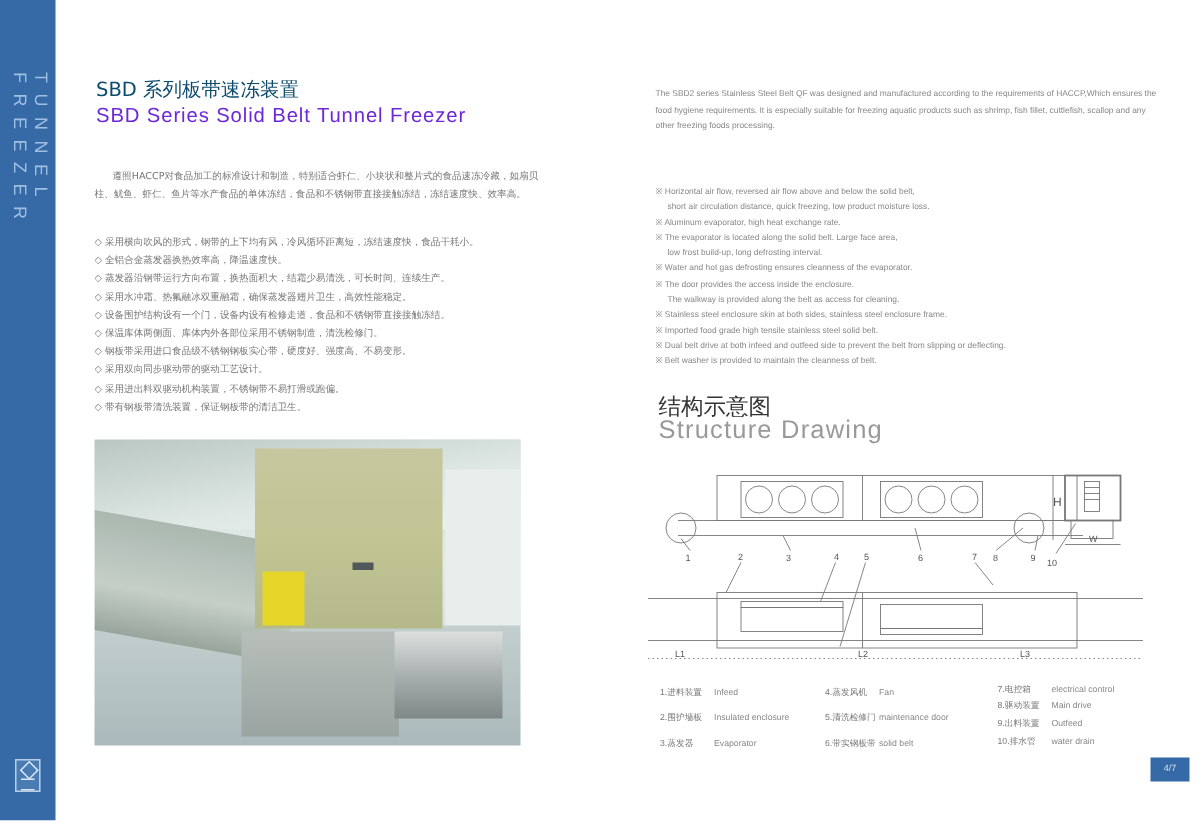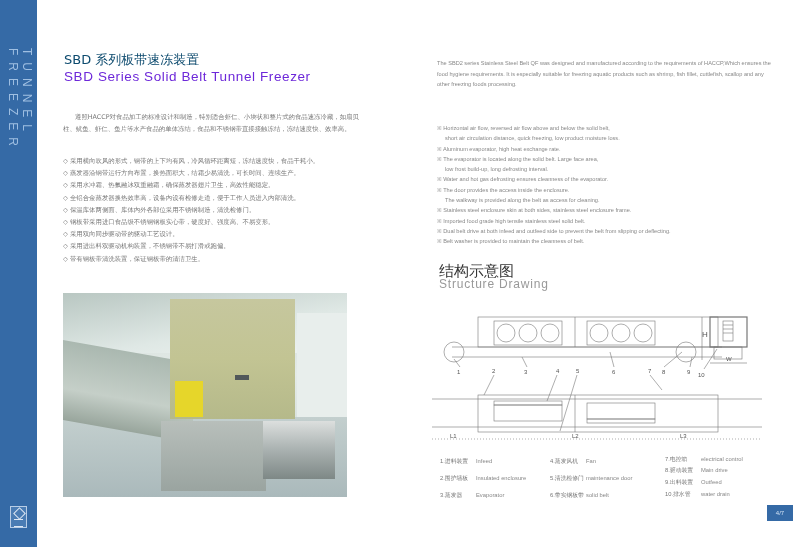--- a/index.html
+++ b/index.html
@@ -86,21 +86,21 @@
   }
   .bullets-en li { font-size: 5.6px; line-height: 10.3px; color: #888; white-space: nowrap; }
   .bullets-en li .cont { display: block; padding-left: 8px; }
 
   .struct-cn {
     position: absolute; left: 439px; top: 262px;
     font-size: 15px; color: #333;
   }
   .struct-en {
     position: absolute; left: 439px; top: 277px;
-    font-size: 12px; color: #999; letter-spacing: 0.8px;
+    font-size: 17px; color: #999; letter-spacing: 0.8px;
     font-family: "Liberation Sans", sans-serif;
   }
 
   .drawing { position: absolute; left: 432px; top: 297px; width: 330px; height: 148px; }
 
   .legend {
     position: absolute; left: 440px; top: 453px; width: 320px; height: 70px;
     font-family: "Liberation Sans", sans-serif;
   }
   .legend .item { position: absolute; font-size: 5.8px; color: #888; white-space: nowrap; }
@@ -124,23 +124,24 @@
   </div>
   <div class="side-logo"></div>
 </div>
 
 <div class="title-cn">SBD 系列板带速冻装置</div>
 <div class="title-en">SBD Series Solid Belt Tunnel Freezer</div>
 
 <p class="intro-cn">遵照HACCP对食品加工的标准设计和制造，特别适合虾仁、小块状和整片式的食品速冻冷藏，如扇贝柱、鱿鱼、虾仁、鱼片等水产食品的单体冻结，食品和不锈钢带直接接触冻结，冻结速度快、效率高。</p>
 <ul class="bullets-cn">
   <li>◇ 采用横向吹风的形式，钢带的上下均有风，冷风循环距离短，冻结速度快，食品干耗小。</li>
+  <li>◇ 全铝合金蒸发器换热效率高，降温速度快。</li>
   <li>◇ 蒸发器沿钢带运行方向布置，换热面积大，结霜少易清洗，可长时间、连续生产。</li>
   <li>◇ 采用水冲霜、热氟融冰双重融霜，确保蒸发器翅片卫生，高效性能稳定。</li>
-  <li>◇ 全铝合金蒸发器换热效率高，设备内设有检修走道，便于工作人员进入内部清洗。</li>
+  <li>◇ 设备围护结构设有一个门，设备内设有检修走道，食品和不锈钢带直接接触冻结。</li>
   <li>◇ 保温库体两侧面、库体内外各部位采用不锈钢制造，清洗检修门。</li>
   <li>◇ 钢板带采用进口食品级不锈钢钢板实心带，硬度好、强度高、不易变形。</li>
   <li>◇ 采用双向同步驱动带的驱动工艺设计。</li>
   <li>◇ 采用进出料双驱动机构装置，不锈钢带不易打滑或跑偏。</li>
   <li>◇ 带有钢板带清洗装置，保证钢板带的清洁卫生。</li>
 </ul>
 
 <div class="photo" title="SBD series solid belt tunnel freezer photo">
   <div class="ceiling"></div>
   <div class="wall-r"></div>

